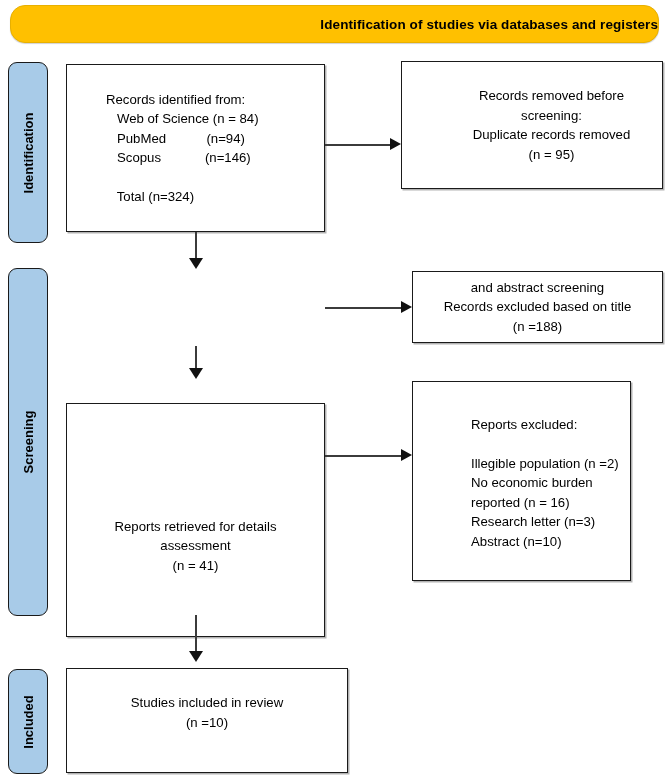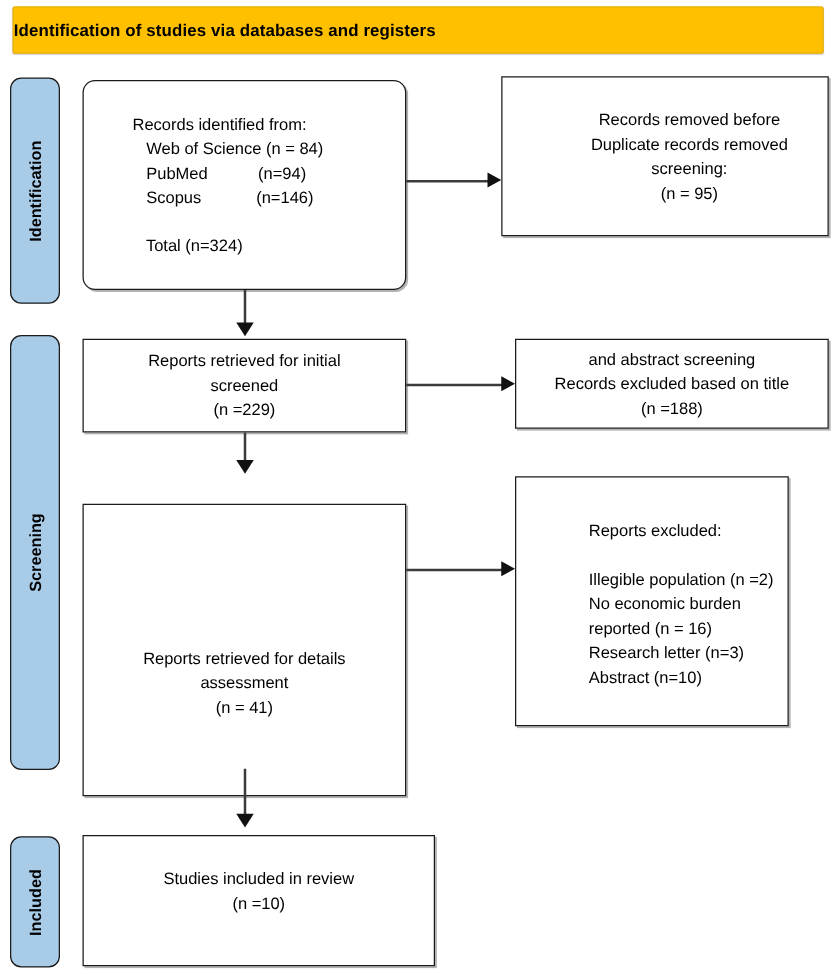--- a/index.html
+++ b/index.html
@@ -6,23 +6,23 @@
   body{
     width:669px;height:779px;position:relative;overflow:hidden;
     font-family:"Liberation Sans","DejaVu Sans",sans-serif;
     color:#000000;
   }
   #diagram{position:absolute;left:0;top:0;width:669px;height:779px;}
 
   
   .header-banner{
     position:absolute;left:10px;top:5px;width:649px;height:38px;
-    background:#ffc000;border:1px solid #e8b000;border-radius:2px;
+    background:#ffc000;border:1px solid #e8b000;border-radius:15px;
     box-sizing:border-box;
-    display:flex;align-items:center;justify-content:flex-start;
+    display:flex;align-items:center;justify-content:flex-end;
     font-size:13.5px;font-weight:bold;letter-spacing:0.1px;
     box-shadow:0 1px 1px rgba(0,0,0,0.18);
   }
 
   
   .phase{
     position:absolute;left:8px;width:40px;
     background:#a8cbe8;border:1.6px solid #1a1a1a;border-radius:9px;
     box-sizing:border-box;
   }
@@ -41,21 +41,21 @@
     position:absolute;background:#ffffff;
     border:1.8px solid #1a1a1a;box-sizing:border-box;
     display:flex;flex-direction:column;justify-content:center;
     box-shadow:1.5px 1.5px 0 rgba(0,0,0,0.30);
   }
   .box .line{font-size:13.2px;line-height:19.5px;white-space:pre;}
   .box.center .line{text-align:center;}
   .box.left-text{padding-left:20px;}
   .box.left-text .line{text-align:left;}
 
-  #box-identified{left:66px;top:64px;width:259px;height:168px;border-radius:10px;}
+  #box-identified{left:66px;top:64px;width:259px;height:168px;}
   #box-identified .inner{padding-left:19px;}
   #box-removed{left:401px;top:61px;width:262px;height:128px;padding-left:39px;}
   #box-reports-initial{left:66px;top:271px;width:259px;height:75px;}
   #box-excluded-title{left:412px;top:271px;width:251px;height:72px;}
   #box-reports-details{left:66px;top:403px;width:259px;height:234px;}
   #box-reports-details .inner{position:relative;top:26px;}
   #box-excluded-reasons{left:412px;top:381px;width:219px;height:200px;}
   #box-excluded-reasons .inner{padding-left:38px;padding-top:4px;}
   #box-included{left:66px;top:668px;width:282px;height:105px;}
   #box-included .inner{position:relative;top:-8px;}
@@ -102,33 +102,26 @@
       <div class="line">   PubMed           (n=94)</div>
       <div class="line">   Scopus            (n=146)</div>
       <div class="line">&nbsp;</div>
       <div class="line">   Total (n=324)</div>
     </div>
   </div>
 
   <div class="box center" id="box-removed">
     <div class="inner">
       <div class="line">Records removed before</div>
+      <div class="line">screening:</div>
       <div class="line">Duplicate records removed</div>
-      <div class="line">screening:</div>
       <div class="line">(n = 95)</div>
     </div>
   </div>
 
-  <div class="box center" id="box-reports-initial">
-    <div class="inner">
-      <div class="line">Reports retrieved for initial</div>
-      <div class="line">screened</div>
-      <div class="line">(n =229)</div>
-    </div>
-  </div>
 
   <div class="box center" id="box-excluded-title">
     <div class="inner">
       <div class="line">and abstract screening</div>
       <div class="line">Records excluded based on title</div>
       <div class="line">(n =188)</div>
     </div>
   </div>
 
   <div class="box center" id="box-reports-details">

